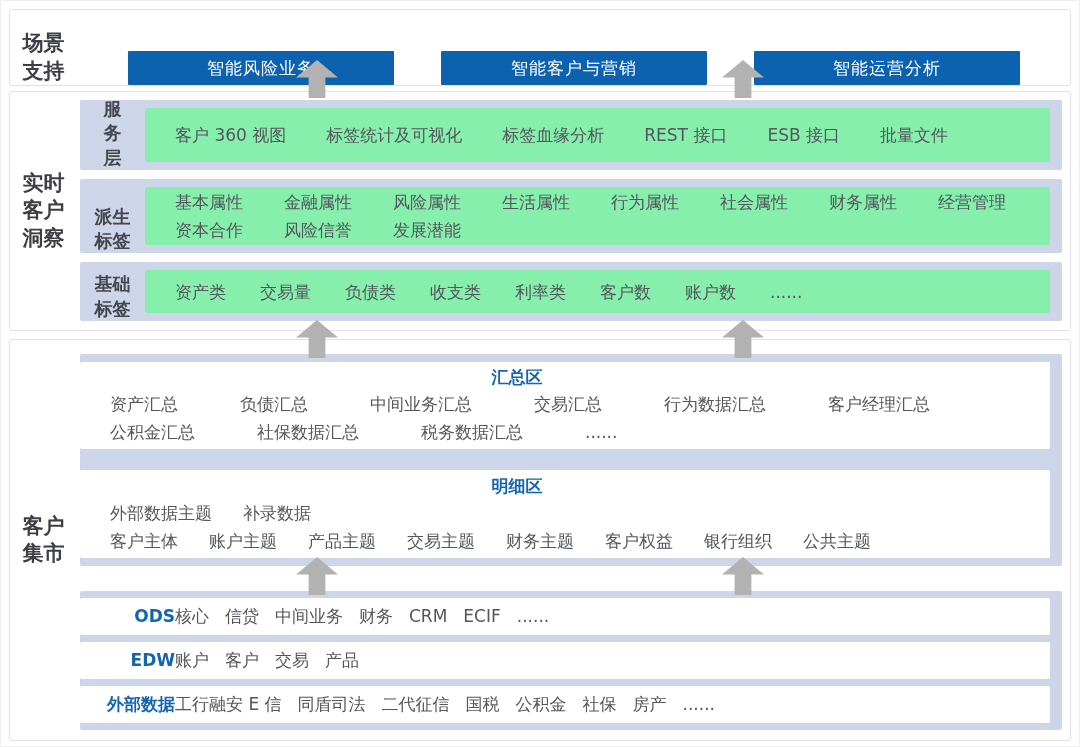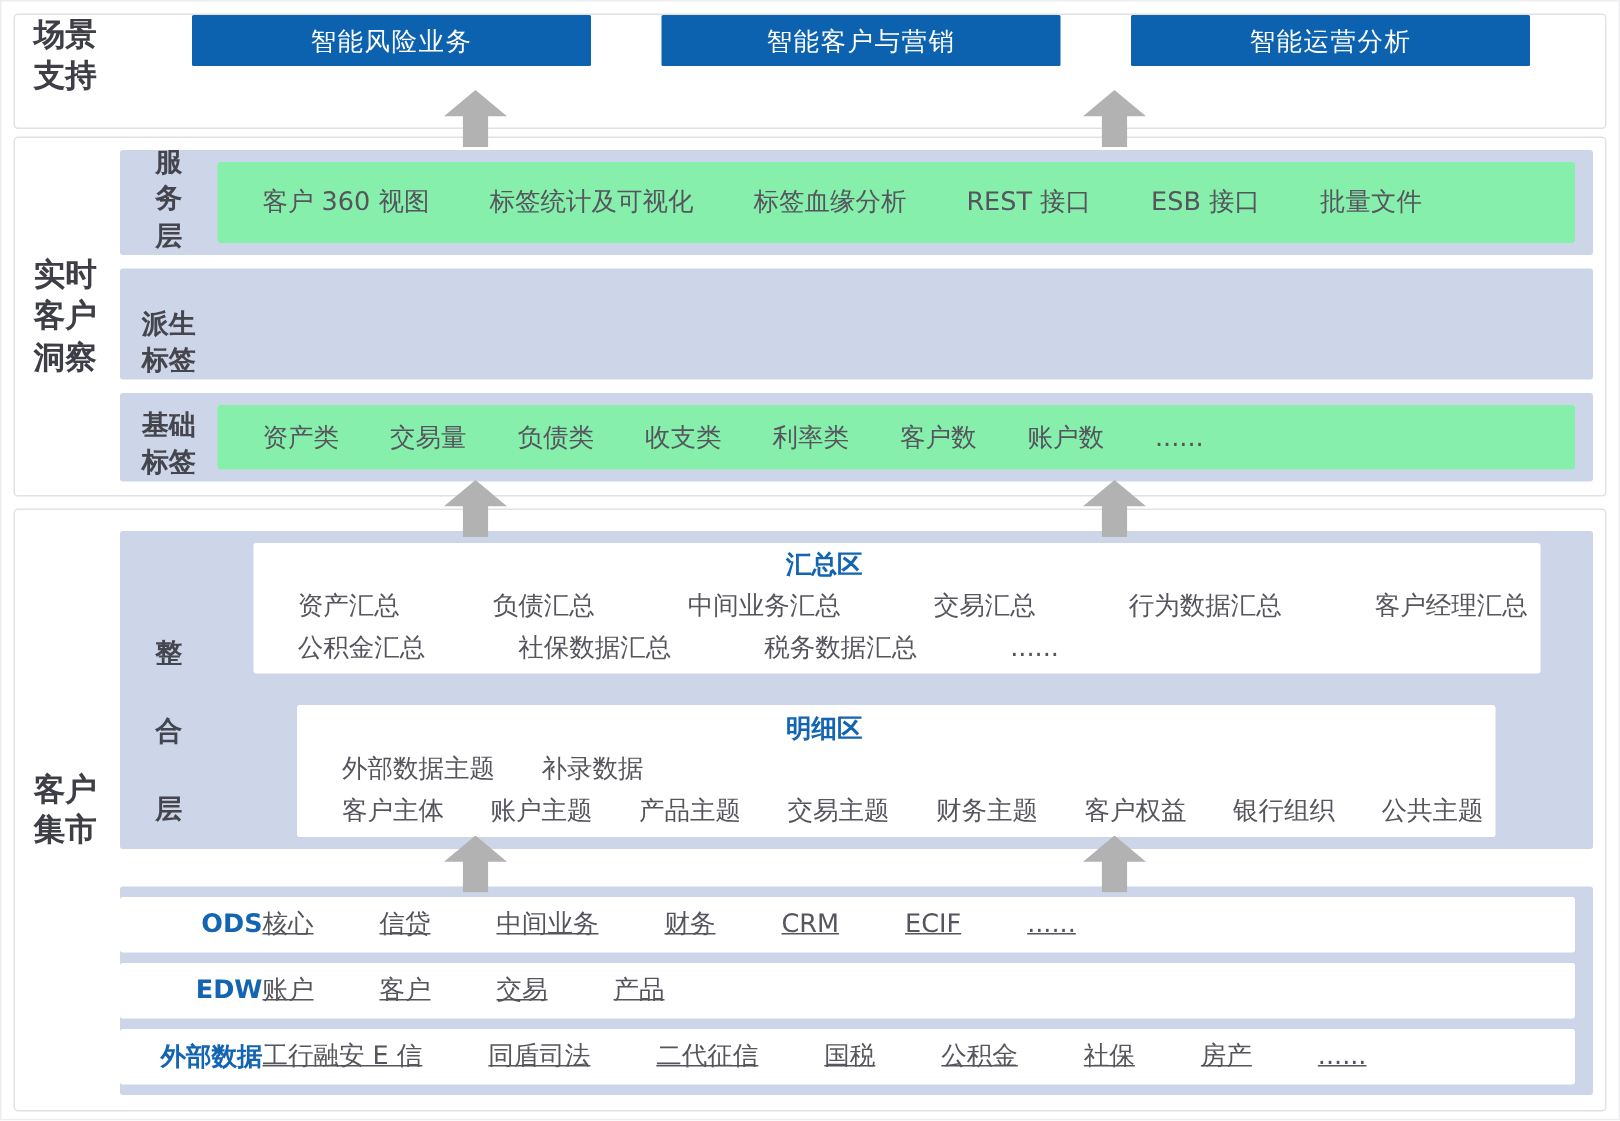--- a/index.html
+++ b/index.html
@@ -14,21 +14,21 @@
     border: 1px solid #ededf0;
     overflow: hidden;
   }
   .panel {
     position: absolute; left: 8px; width: 1062px;
     background: #fff;
     border: 1px solid #e2e2e6;
     border-radius: 3px;
     display: flex;
   }
-  .panel-scenario { top: 8px;  height: 77px;  align-items: flex-start; }
+  .panel-scenario { top: 8px;  height: 77px;  align-items: flex-end; }
   .panel-insight  { top: 90px; height: 240px; }
   .panel-mart     { top: 338px; height: 402px; }
 
   .side-label {
     width: 70px; flex: 0 0 70px;
     display: flex; align-items: center; justify-content: center;
     font-weight: bold; font-size: 21px; color: #3e3e47; line-height: 1.3;
   }
   .side-label .txt { width: 2.15em; word-break: break-all; }
 
@@ -73,21 +73,21 @@
   }
   .row-service  { height: 70px; }
   .row-derived  { height: 76px; }
   .row-basic    { height: 60px; }
   .row-service .line { gap: 40px; }
   .row-derived .line { gap: 41px; }
   .row-basic   .line { gap: 34px; }
 
   
   .block-integration { height: 213px; }
-  .zones { flex: 1; display: flex; flex-direction: column; gap: 21px; margin: 8px 12px 8px 0; align-items: center; }
+  .zones { flex: 1; display: flex; flex-direction: column; gap: 21px; margin: 8px 12px 8px 0; }
   .zone {
     flex: 1; background: #fff; border-radius: 2px;
     display: flex; flex-direction: column; justify-content: center;
     padding: 2px 0;
   }
   .zone-title {
     align-self: center; transform: translateX(-48px);
     color: #1365b1; font-weight: bold; font-size: 17px; line-height: 25px;
   }
   .zone-sum  .line { gap: 62px; }
@@ -97,21 +97,21 @@
   .block-buffer { height: 140px; margin-top: 25px; }
   .buf-rows { flex: 1; display: flex; flex-direction: column; gap: 7px; margin: 7px 12px 7px 0; }
   .buf-row {
     flex: 1; background: #fff; border-radius: 2px;
     display: flex; align-items: center;
   }
   .buf-label {
     flex: 0 0 95px; text-align: right; 
     color: #1365b1; font-weight: bold; font-size: 17px; white-space: nowrap;
   }
-  .buf-row .line { padding-left: 0; gap: 44px; text-decoration: underline; }
+  .buf-row .line { padding-left: 0; gap: 16px; }
 
   .arrow-up {
     position: absolute; width: 42px; height: 38px;
     background: #b2b2b2; z-index: 5;
     clip-path: polygon(50% 0, 100% 46%, 70% 46%, 70% 100%, 30% 100%, 30% 46%, 0 46%);
   }
   .item { white-space: nowrap; }
 </style>
 </head>
 <body>
@@ -147,20 +147,37 @@
               <span class="item">REST 接口</span>
               <span class="item">ESB 接口</span>
               <span class="item">批量文件</span>
             </div>
         </div>
       </div>
 
       <div class="lav row-derived">
         <div class="v-label">
           <span class="txt w2">派生标签</span>
+        </div>
+        <div class="white-box">
+          <div class="line">
+              <span class="item">基本属性</span>
+              <span class="item">金融属性</span>
+              <span class="item">风险属性</span>
+              <span class="item">生活属性</span>
+              <span class="item">行为属性</span>
+              <span class="item">社会属性</span>
+              <span class="item">财务属性</span>
+              <span class="item">经营管理</span>
+            </div>
+          <div class="line">
+              <span class="item">资本合作</span>
+              <span class="item">风险信誉</span>
+              <span class="item">发展潜能</span>
+            </div>
         </div>
       </div>
 
       <div class="lav row-basic">
         <div class="v-label">
           <span class="txt w2">基础标签</span>
         </div>
         <div class="white-box">
           <div class="line">
               <span class="item">资产类</span>
@@ -178,23 +195,20 @@
     </div>
   </section>
 
   <section class="panel panel-mart">
     <div class="side-label">
       <span class="txt">客户集市</span>
     </div>
     <div class="content">
 
       <div class="lav block-integration">
-        <div class="v-label">
-          <span class="txt spread">整合层</span>
-        </div>
         <div class="zones">
 
           <div class="zone zone-sum">
             <div class="zone-title">汇总区</div>
             <div class="line">
                 <span class="item">资产汇总</span>
                 <span class="item">负债汇总</span>
                 <span class="item">中间业务汇总</span>
                 <span class="item">交易汇总</span>
                 <span class="item">行为数据汇总</span>

